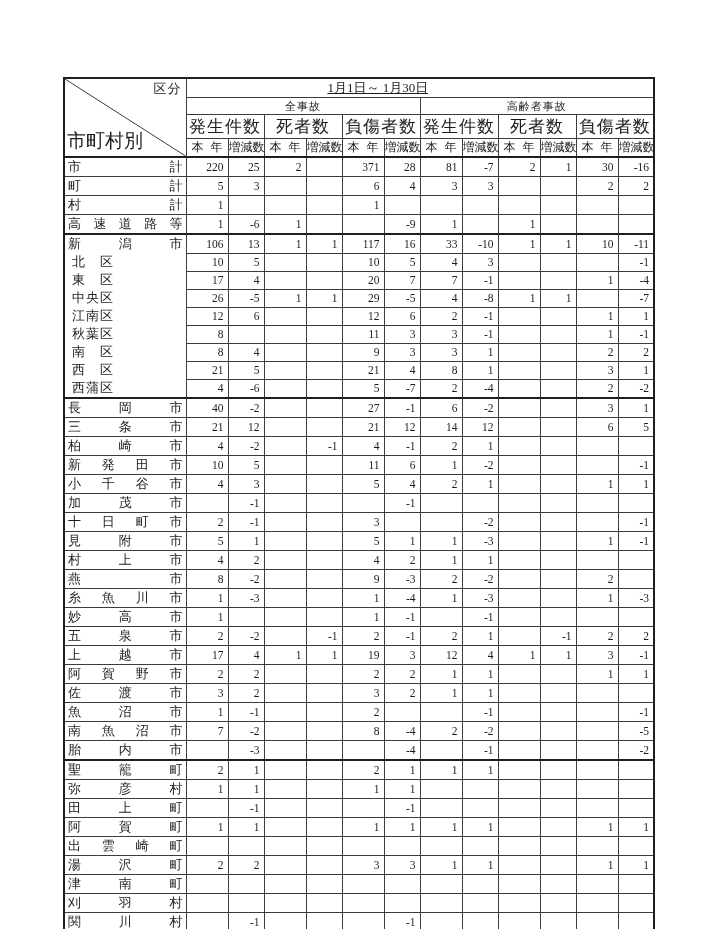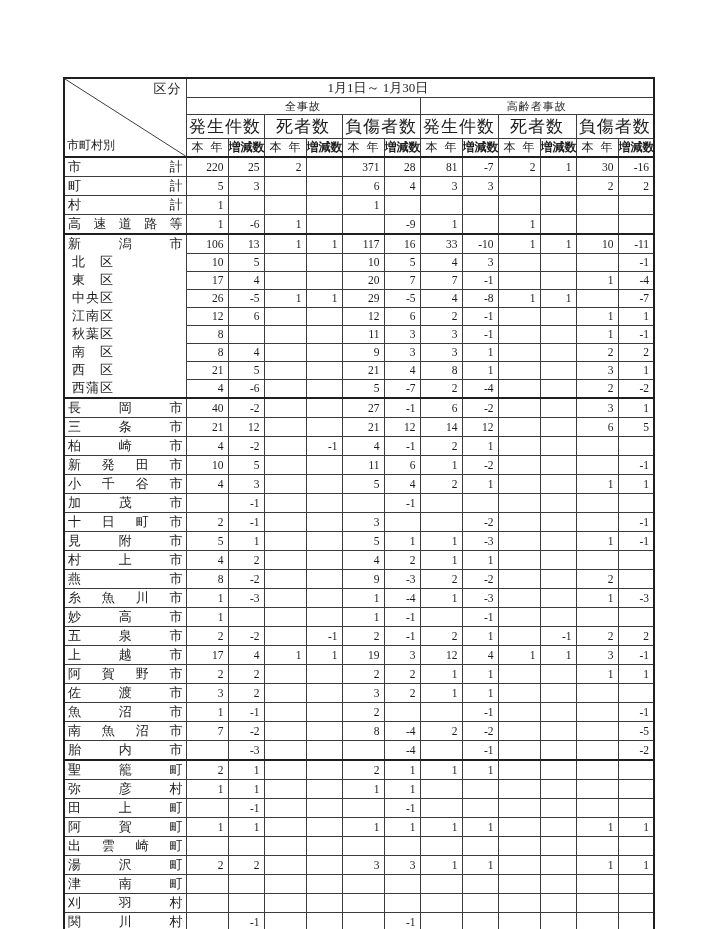--- a/index.html
+++ b/index.html
@@ -19,35 +19,35 @@
   }
   th, td {
     border:1px solid #3c3c3c;
     font-weight:normal;
     overflow:hidden;
     white-space:nowrap;
   }
 
   
   tr.r-period th { height:17px; font-size:13px; text-align:center; }
-  tr.r-period .period-text { display:inline-block; transform:translateX(-42px); }
+  tr.r-period .period-text { display:inline-block; transform:translateX(-42px);text-decoration:underline; }
   tr.r-section th { height:17px; font-size:11px; text-align:center; letter-spacing:1px; }
   tr.r-subsec th { height:17px; font-size:17px; text-align:center; letter-spacing:1px; }
   tr.r-measure th { height:18px; font-size:12px; vertical-align:bottom; border-bottom:2px solid #1f1f1f; }
   .mh-gap { display:flex; justify-content:space-between; padding:0 5px; }
-  .mh-center { text-align:center; font-size:11.5px; letter-spacing:0;font-weight:bold; }
+  .mh-center { text-align:center; font-size:11.5px; letter-spacing:0; }
 
   
   .corner {
     position:relative;
     border-bottom:2px solid #1f1f1f;
   }
   .corner svg { position:absolute; left:0; top:0; width:100%; height:100%; }
   .corner .c-top { position:absolute; top:1px; right:4px; font-size:13px; letter-spacing:1px; }
-  .corner .c-bottom { position:absolute; bottom:2px; left:2px; font-size:12px; }
+  .corner .c-bottom { position:absolute; bottom:2px; left:2px; font-size:19px; }
 
   
   tbody td { height:13.5px; font-size:11.5px; }
   td.val { text-align:right; padding-right:4px; }
   td.label-cell { font-size:13px; vertical-align:middle; }
   .lab-main { display:flex; justify-content:space-between; padding:0 3px; }
   .lab-ward { display:flex; justify-content:space-between; width:41px; margin-left:7px; }
   td.ward-cell { border-top:hidden; }
   tr.group-start td { border-top:2px solid #1f1f1f; }
 </style>

